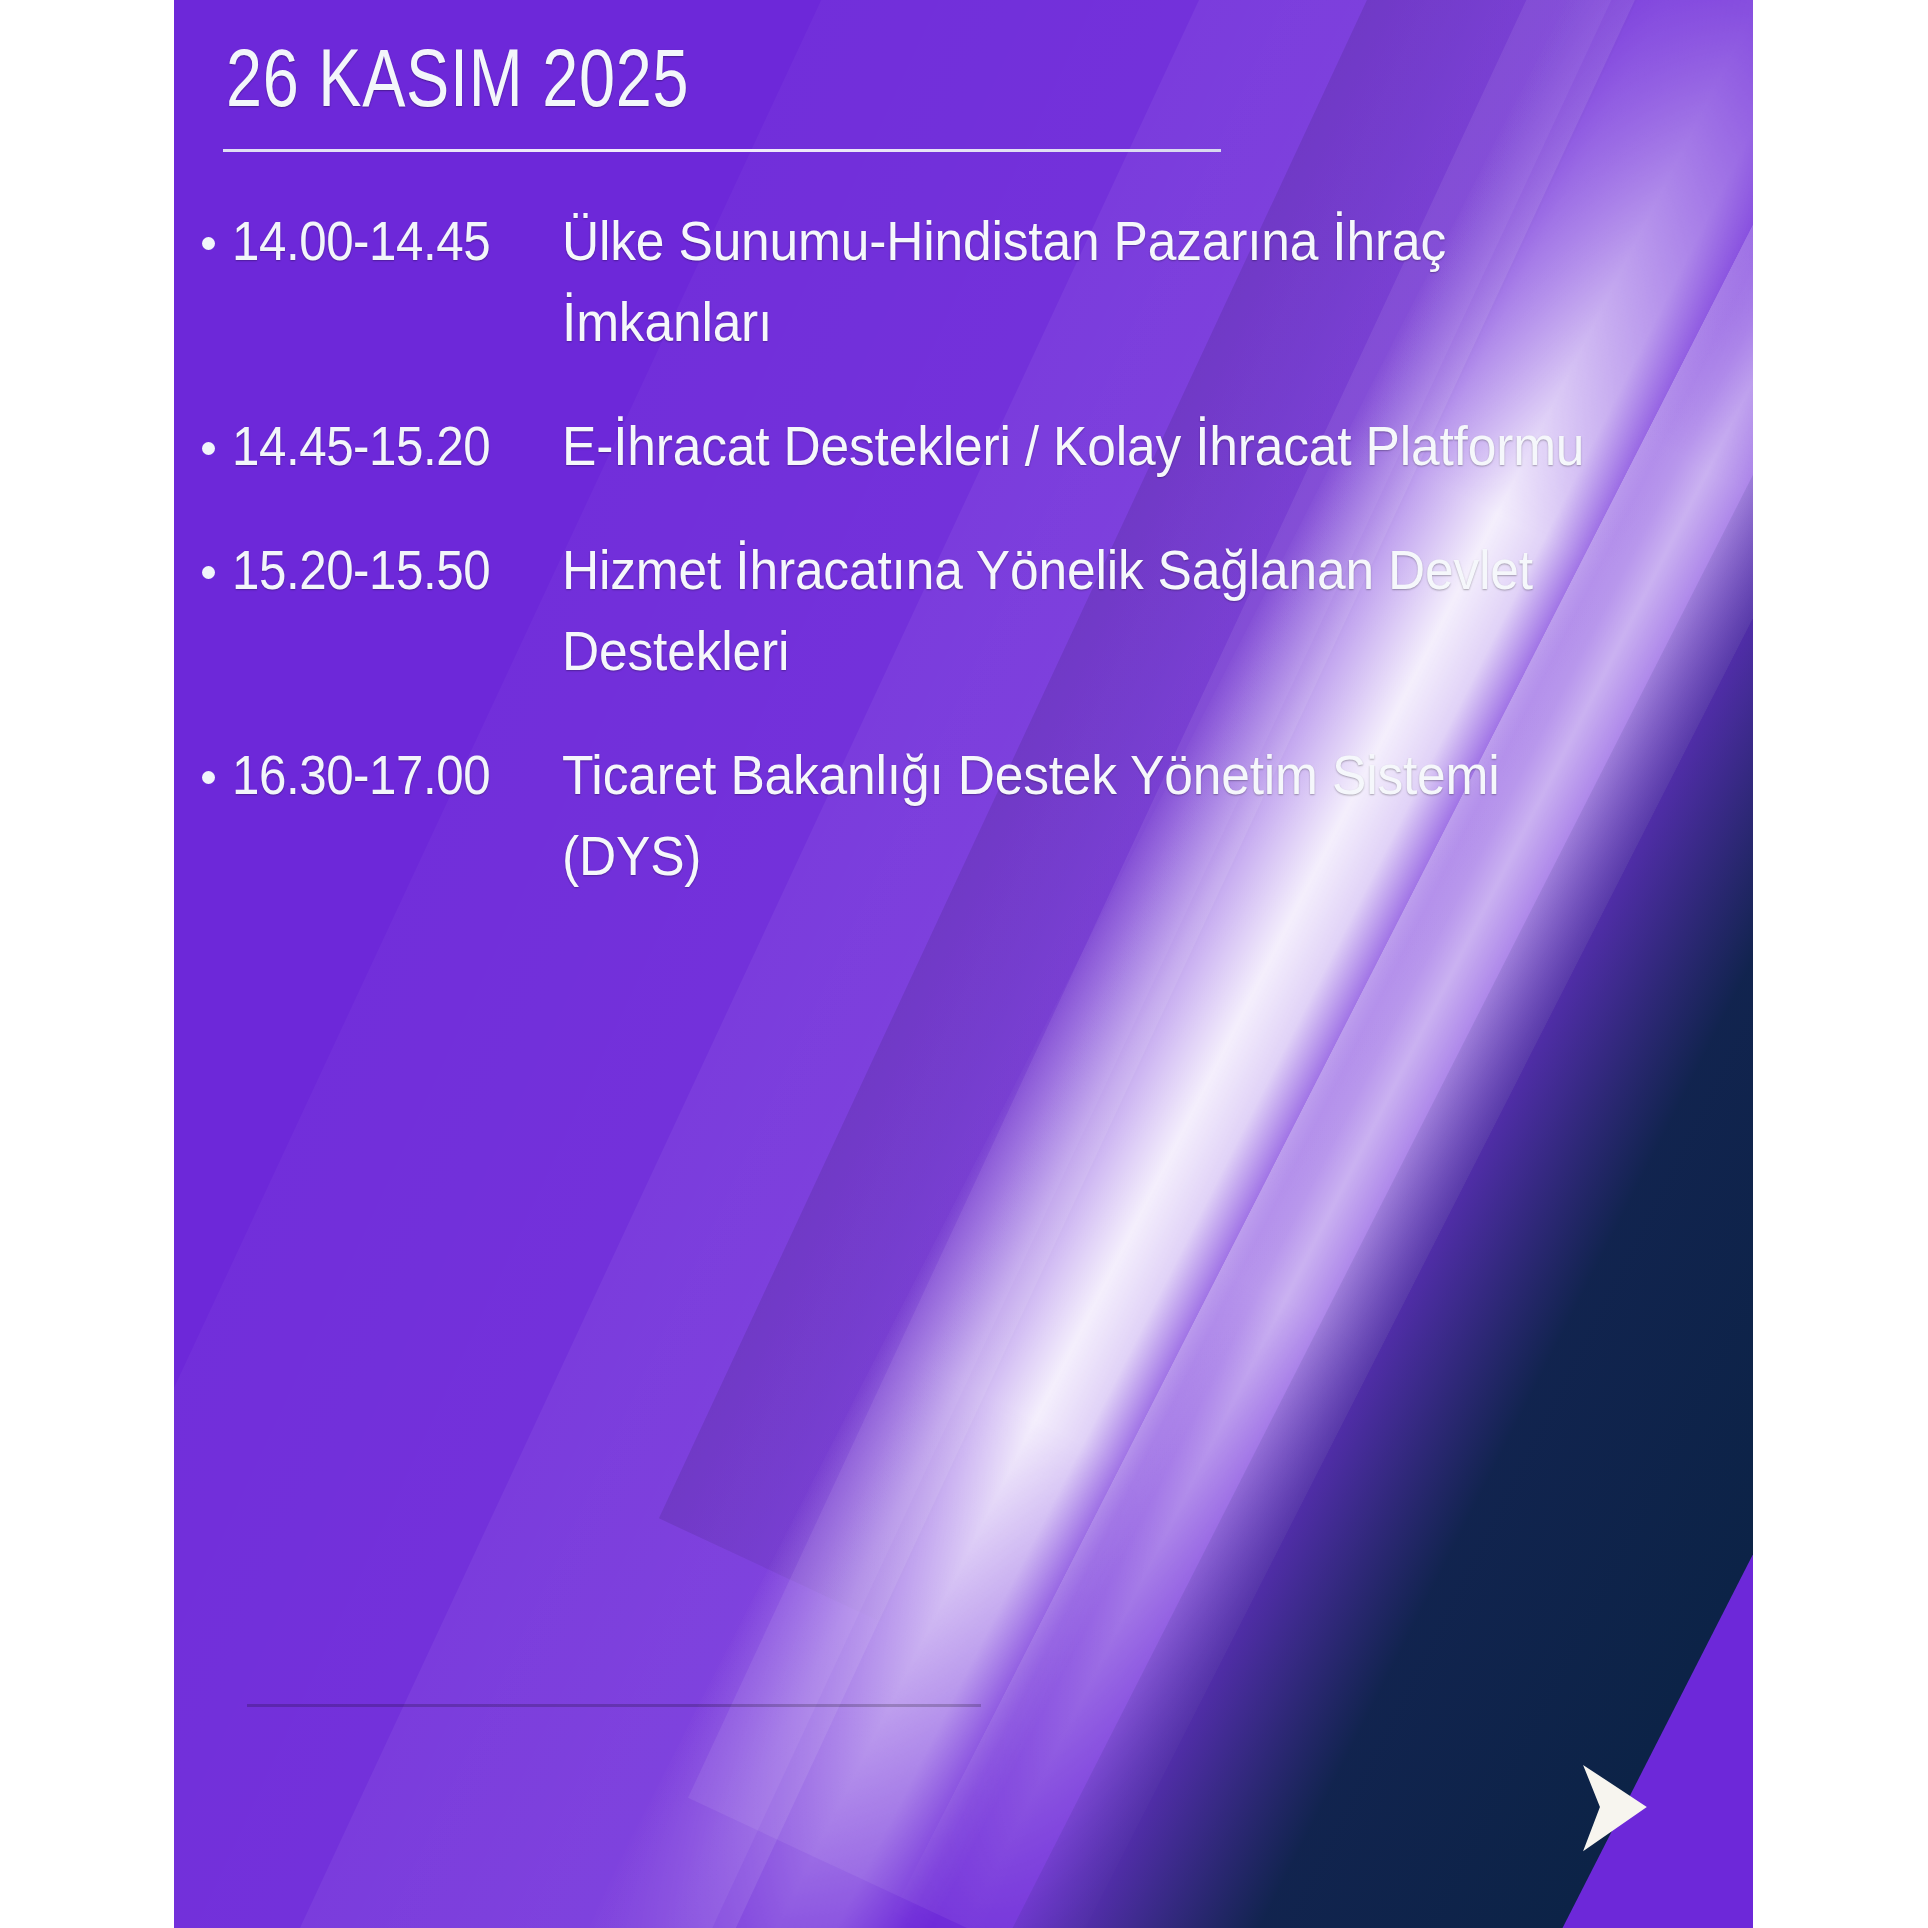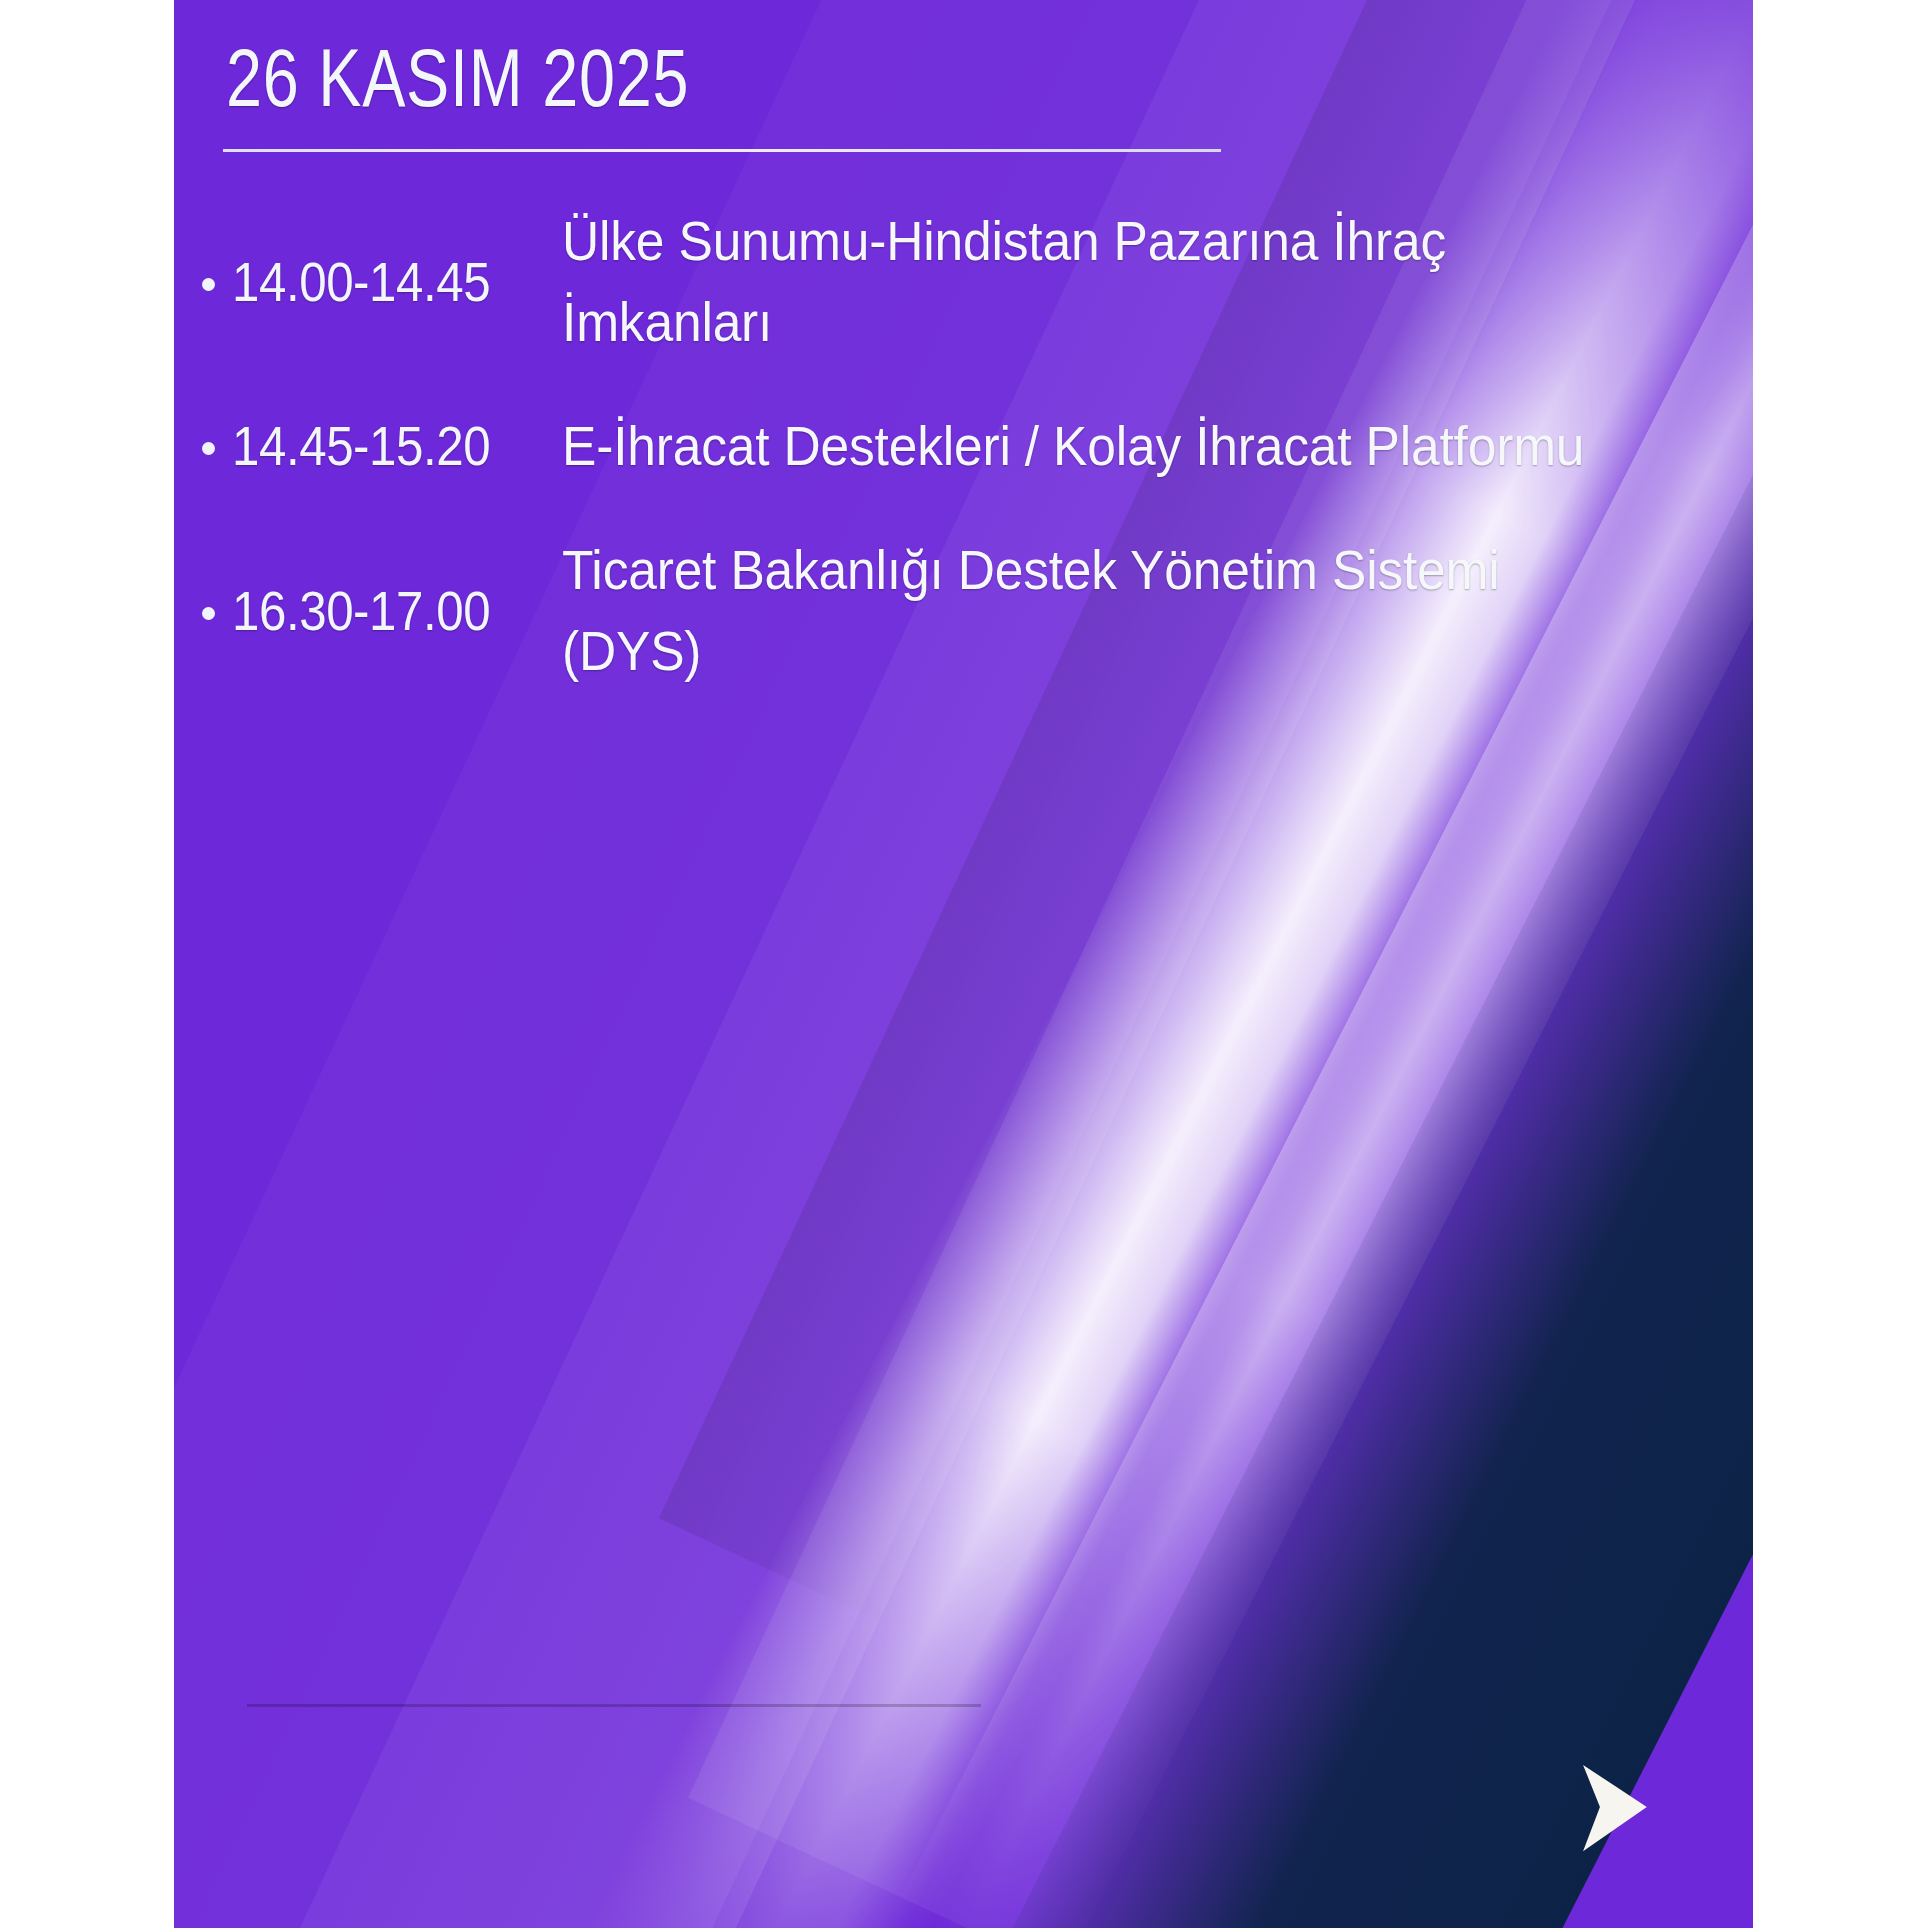--- a/index.html
+++ b/index.html
@@ -160,21 +160,21 @@
 
   .agenda-item {
     position: relative;
     display: block;
     margin: 0 0 43px 0;
     padding: 0 0 0 0;
   }
 
   .row {
     display: flex;
-    align-items: center;
+    align-items: flex-start;
   }
 
   .bullet {
     width: 58px;
     flex: 0 0 58px;
     text-align: right;
     padding-right: 17px;
     box-sizing: border-box;
     color: #f0f4fa;
     font-size: 43px;
@@ -268,20 +268,27 @@
         </div>
 
         <div class="agenda-item">
           <div class="row">
             <div class="bullet"><i></i></div>
             <div class="time">14.45-15.20</div>
             <div class="topic">E-İhracat Destekleri / Kolay İhracat Platformu</div>
           </div>
         </div>
 
+        <div class="agenda-item">
+          <div class="row">
+            <div class="bullet"><i></i></div>
+            <div class="time">15.20-15.50</div>
+            <div class="topic">Hizmet İhracatına Yönelik Sağlanan Devlet Destekleri</div>
+          </div>
+        </div>
 
 
         <div class="agenda-item">
           <div class="row">
             <div class="bullet"><i></i></div>
             <div class="time">16.30-17.00</div>
             <div class="topic">Ticaret Bakanlığı Destek Yönetim Sistemi (DYS)</div>
           </div>
         </div>
 

